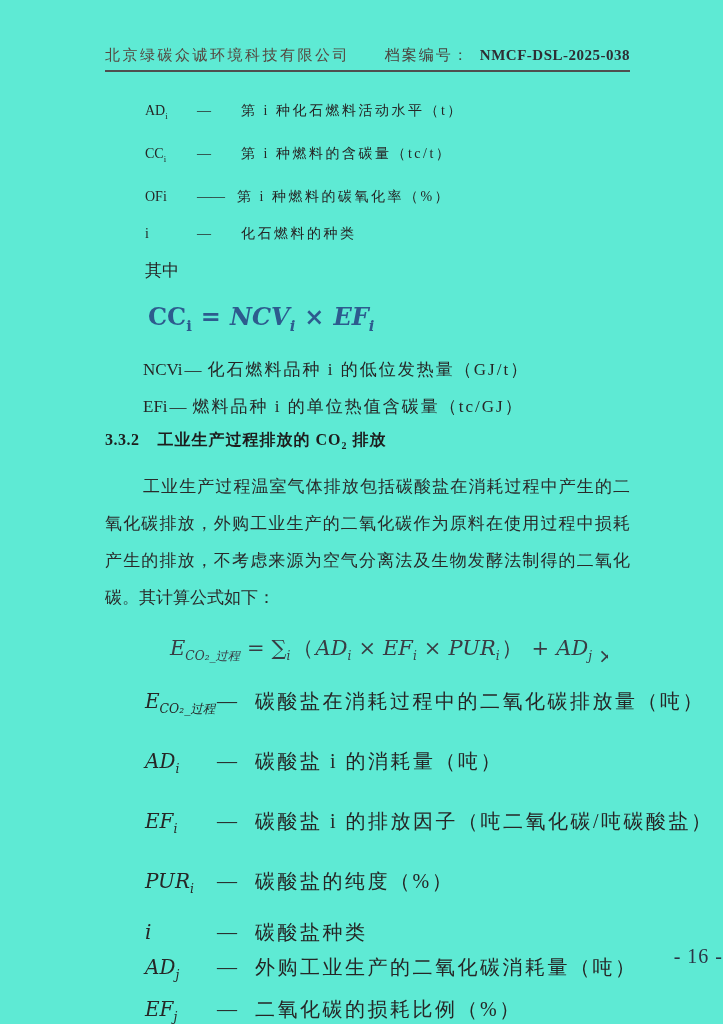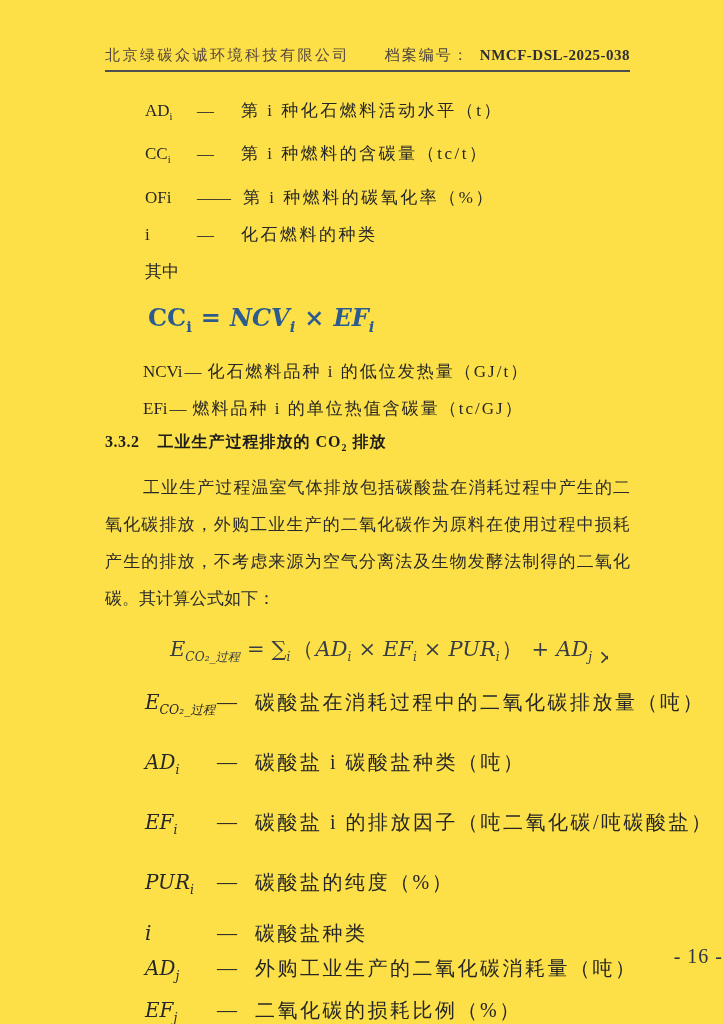--- a/index.html
+++ b/index.html
@@ -1,34 +1,34 @@
 <!DOCTYPE html>
 <html><head>
 <meta charset="utf-8">
 <style>
   * { margin:0; padding:0; box-sizing:border-box; }
   html,body { background:#e8e8e8; }
   .page {
-    width:723px; height:1024px; background:#fde047; position:relative;
+    width:723px; height:1024px; background:#5eead4; position:relative;
     margin:0 auto; overflow:hidden;
     font-family:"Liberation Serif","DejaVu Serif",serif;
     color:#262626;
   }
   .inner { padding:46px 93px 0 105px; }
 
   
   .hdr { display:flex; justify-content:space-between; align-items:baseline;
          font-size:15px; letter-spacing:2.5px; color:#55463f; }
   .hdr .arch-label { color:#4a423d; letter-spacing:2px; }
   .hdr .arch-num { color:#2e2e34; font-weight:bold; letter-spacing:0.5px; margin-left:10px; }
   .hdr-rule { margin-top:5px; border-bottom:2px solid #4f4f4f; }
 
   
   .content { margin-top:20px; }
-  .trow { line-height:37px; font-size:17px; padding-left:40px; white-space:nowrap; }
+  .trow { line-height:37px; font-size:14px; padding-left:40px; white-space:nowrap; }
   .trow .sym { display:inline-block; width:52px; }
   .trow .dash { display:inline-block; width:44px; letter-spacing:0; }
   .trow .dash.long { width:auto; margin-right:12px; }
   .trow .desc { letter-spacing:2.5px; }
   sub { font-size:0.62em; }
 
   .among { line-height:37px; font-size:17px; padding-left:40px; }
 
   
   .formula-cc { padding-left:43px; margin:4px 0 2px 0; line-height:48px;
@@ -133,21 +133,21 @@
       </div>
 
       <div class="formula-e">
         <span class="var"><span>E</span><sub class="bsub">CO₂_过程</sub></span><span class="op">=</span><span><span>∑</span><sub class="bsub">i</sub></span><span class="paren">（</span><span class="var"><span>AD</span><sub class="bsub">i</sub></span><span class="op">×</span><span class="var"><span>EF</span><sub class="bsub">i</sub></span><span class="op">×</span><span class="var"><span>PUR</span><sub class="bsub">i</sub></span><span class="paren">）</span><span class="op">+</span><span class="var"><span>AD</span><sub class="bsub">j</sub></span><span class="clip-x">×</span>
       </div>
 
       <div class="prow g16">
         <span class="sym"><span>E</span><sub>CO₂_过程</sub></span><span class="dash">—</span><span class="desc">碳酸盐在消耗过程中的二氧化碳排放量（吨）</span>
       </div>
       <div class="prow g16">
-        <span class="sym"><span>AD</span><sub>i</sub></span><span class="dash">—</span><span class="desc">碳酸盐 i 碳酸盐种类（吨）</span>
+        <span class="sym"><span>AD</span><sub>i</sub></span><span class="dash">—</span><span class="desc">碳酸盐 i 的消耗量（吨）</span>
       </div>
       <div class="prow g16">
         <span class="sym"><span>EF</span><sub>i</sub></span><span class="dash">—</span><span class="desc">碳酸盐 i 的排放因子（吨二氧化碳/吨碳酸盐）</span>
       </div>
       <div class="prow g8">
         <span class="sym"><span>PUR</span><sub>i</sub></span><span class="dash">—</span><span class="desc">碳酸盐的纯度（%）</span>
       </div>
       <div class="prow tight">
         <span class="sym"><span>i</span></span><span class="dash">—</span><span class="desc">碳酸盐种类</span>
       </div>

